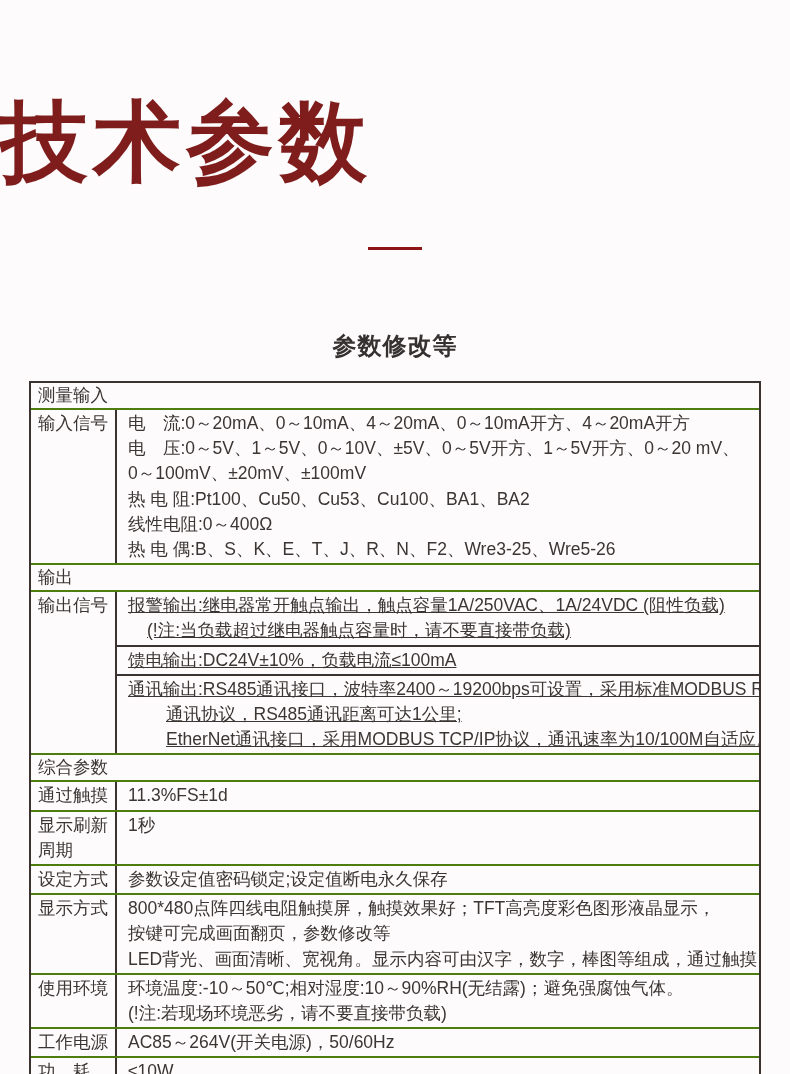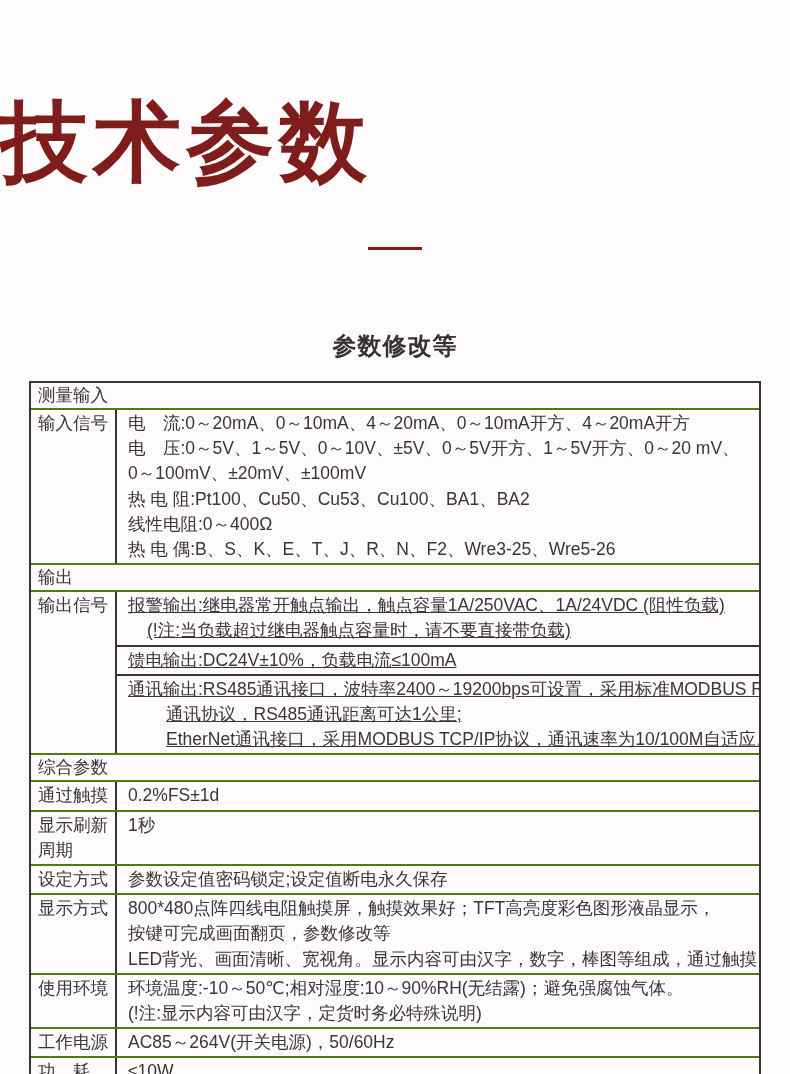--- a/index.html
+++ b/index.html
@@ -121,21 +121,21 @@
 
     <div class="tr section">
       <div class="line">综合参数</div>
     </div>
 
     <div class="tr">
       <div class="th">
         <div class="line">通过触摸</div>
       </div>
       <div class="td">
-        <div class="line">0.2%FS±1d</div>
+        <div class="line">11.3%FS±1d</div>
       </div>
     </div>
 
     <div class="tr">
       <div class="th">
         <div class="line">显示刷新周期</div>
       </div>
       <div class="td">
         <div class="line">1秒</div>
       </div>
@@ -160,21 +160,21 @@
         <div class="line">LED背光、画面清晰、宽视角。显示内容可由汉字，数字，棒图等组成，通过触摸</div>
       </div>
     </div>
 
     <div class="tr">
       <div class="th">
         <div class="line">使用环境</div>
       </div>
       <div class="td">
         <div class="line">环境温度:-10～50℃;相对湿度:10～90%RH(无结露)；避免强腐蚀气体。</div>
-        <div class="line">(!注:显示内容可由汉字，定货时务必特殊说明)</div>
+        <div class="line">(!注:若现场环境恶劣，请不要直接带负载)</div>
       </div>
     </div>
 
     <div class="tr">
       <div class="th">
         <div class="line">工作电源</div>
       </div>
       <div class="td">
         <div class="line">AC85～264V(开关电源)，50/60Hz</div>
       </div>

